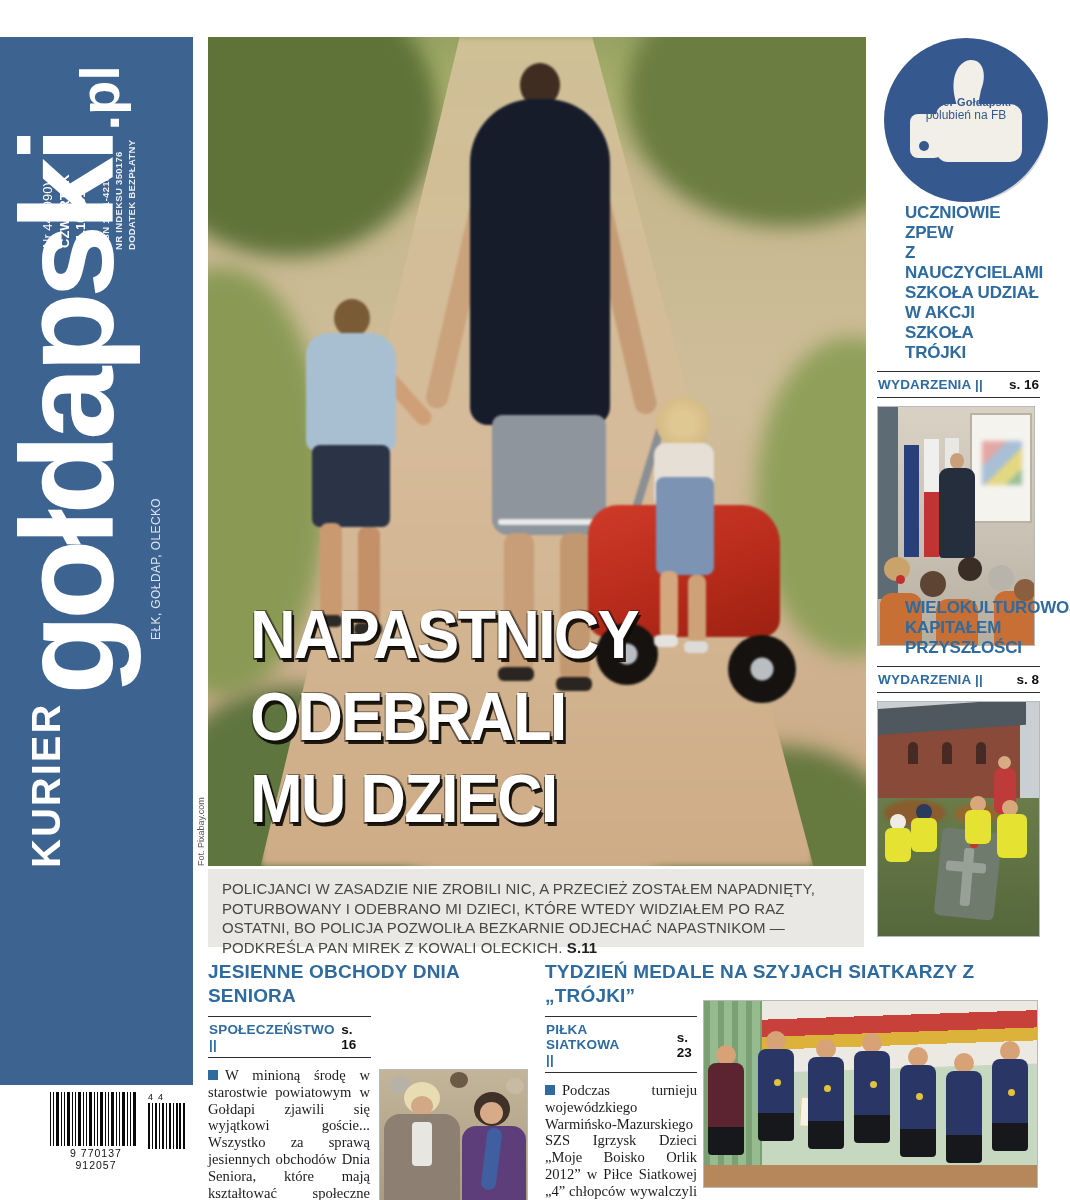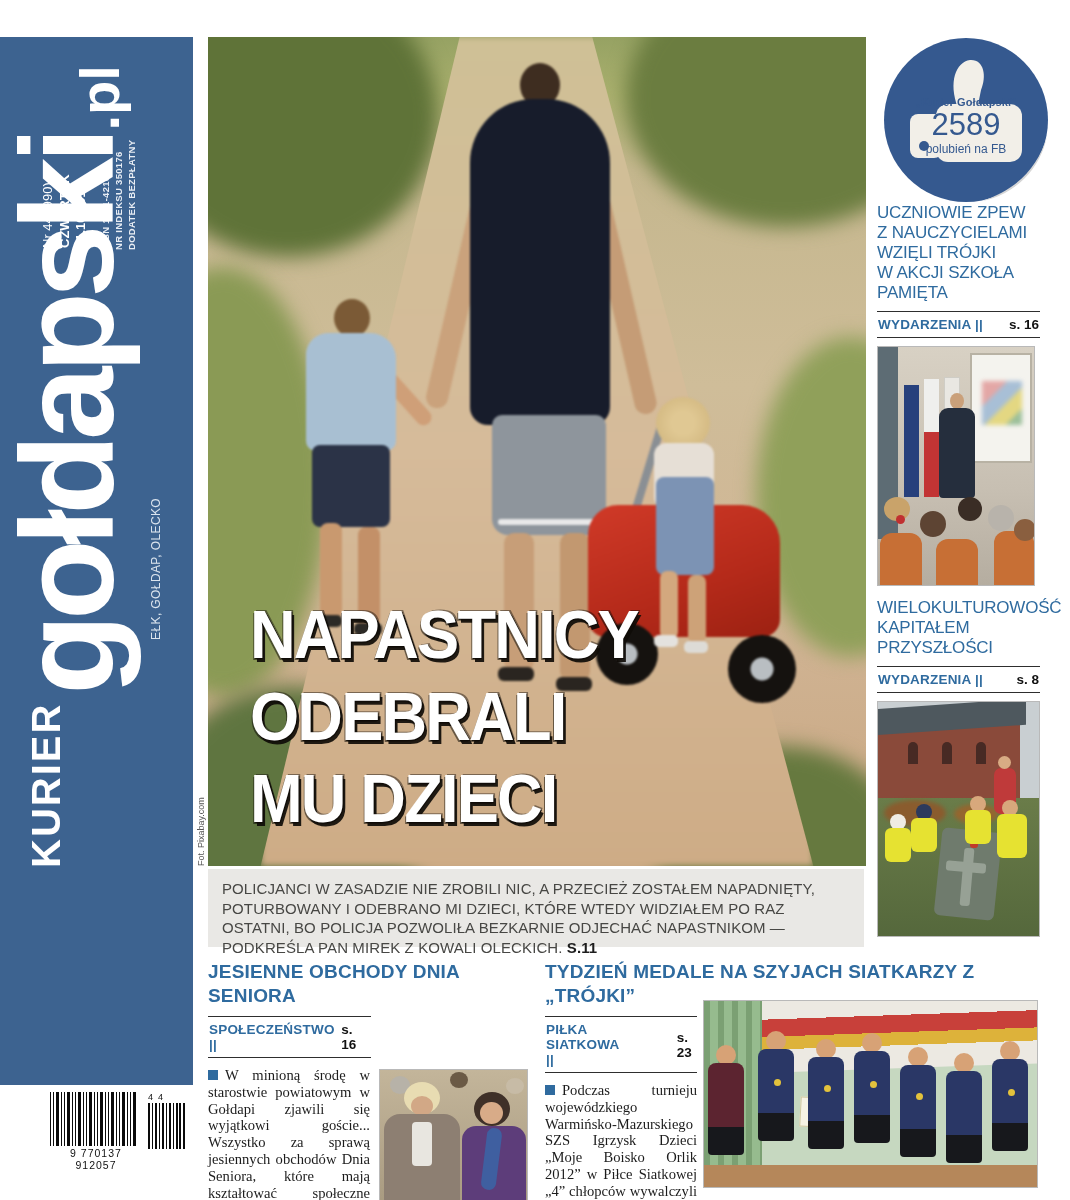--- a/index.html
+++ b/index.html
@@ -90,21 +90,21 @@
   
   .fb-badge { position:absolute; left:884px; top:38px; width:164px; height:164px; }
   .fb-badge svg { position:absolute; inset:0; }
   .fb-text { position:absolute; left:0; right:0; top:58px; text-align:center; color:#35598f; }
   .fb-name { font-size:11px; font-weight:bold; letter-spacing:.1px; }
   .fb-likes { font-size:31px; line-height:34px; }
   .fb-caption { font-size:12px; }
 
   
   .teaser { position:absolute; left:877px; width:163px; }
-  .teaser-headline { color:#2f6b9f; font-size:17px; font-weight:normal; line-height:20px; letter-spacing:-.2px; }
+  .teaser-headline { color:#2f6b9f; font-size:17px; font-weight:bold; line-height:20px; letter-spacing:-.2px;margin-left:28px; }
   .kicker { display:flex; justify-content:space-between; align-items:center; margin-top:8px;
     border-top:1.5px solid #2e2e2e; border-bottom:1.5px solid #2e2e2e; padding:5px 1px; }
   .kicker-label { color:#2f6b9f; font-size:13.5px; font-weight:bold; letter-spacing:.2px; }
   .kicker-page { color:#111; font-size:13.5px; font-weight:bold; }
   .tphoto { position:relative; margin-top:8px; border:1px solid #b9b9b9; overflow:hidden; background:#cfc8bd; }
   .tphoto1 { width:158px; height:240px; }
   .tphoto2 { width:163px; height:236px; }
   .p { position:absolute; }
 
   
@@ -274,32 +274,31 @@
         <rect x="26" y="76" width="32" height="44" rx="8"></rect>
         <rect x="52" y="66" width="86" height="58" rx="12"></rect>
         <path d="M74,70 C64,44 72,24 86,22 C100,21 103,38 97,52 L93,72 Z"></path>
         <circle cx="40" cy="108" r="5" fill="#35598f"></circle>
       </g>
       <path d="M163,98 A82,82 0 0 1 98,163 L163,163 Z" fill="#ffffff"></path>
       <path d="M163,98 A82,82 0 0 1 98,163 C132,152 154,130 163,98 Z" fill="#d6d6d6"></path>
     </svg>
     <div class="fb-text">
       <div class="fb-name">„Kurier Gołdapski”</div>
-      <div class="fb-likes">2589</div>
       <div class="fb-caption">polubień na FB</div>
     </div>
   </div>
 
   <div class="teaser" style="top:203px;">
     <div class="teaser-headline">
       <div>UCZNIOWIE ZPEW</div>
       <div>Z NAUCZYCIELAMI</div>
-      <div>WZIĘLI TRÓJKI</div>
+      <div>SZKOŁA UDZIAŁ</div>
       <div>W AKCJI SZKOŁA</div>
-      <div>PAMIĘTA</div>
+      <div>TRÓJKI</div>
     </div>
     <div class="kicker">
       <span class="kicker-label">WYDARZENIA ||</span>
       <span class="kicker-page">s. 16</span>
     </div>
     <div class="tphoto tphoto1">
       <div class="p p1-wall"></div>
       <div class="p p1-window"></div>
       <div class="p p1-screen">
         <div class="p p1-scribble"></div>

